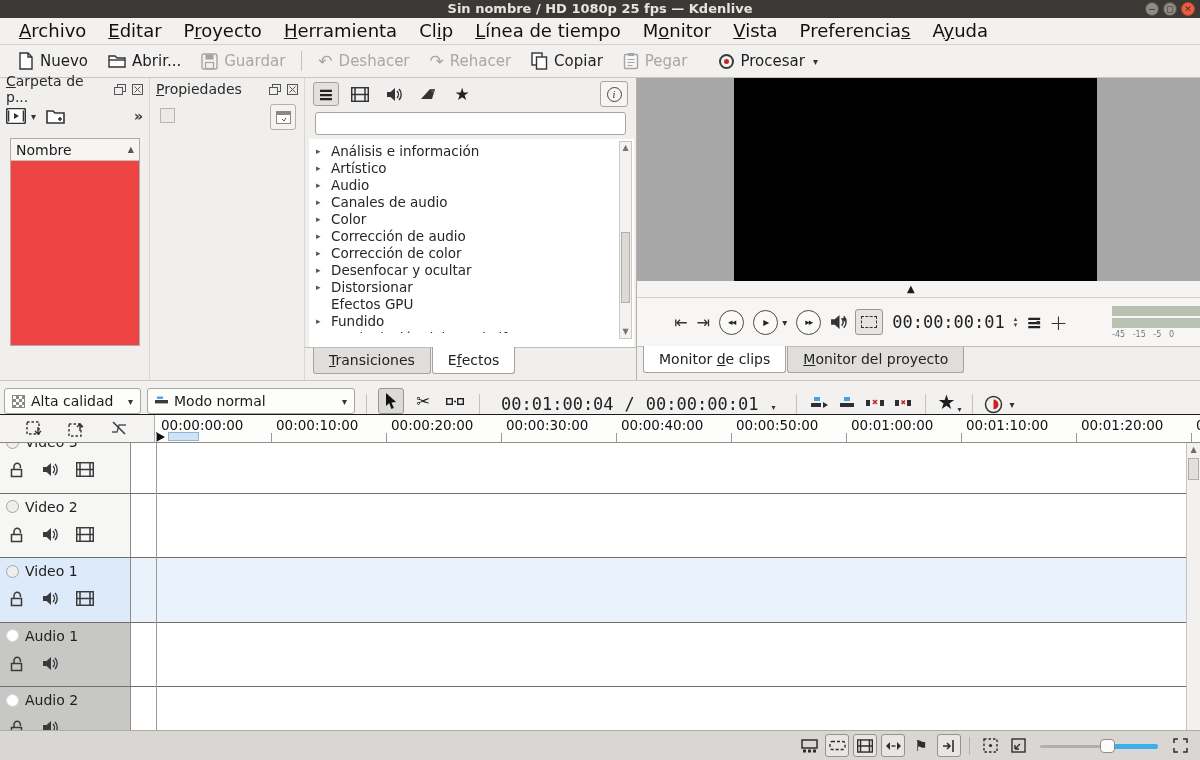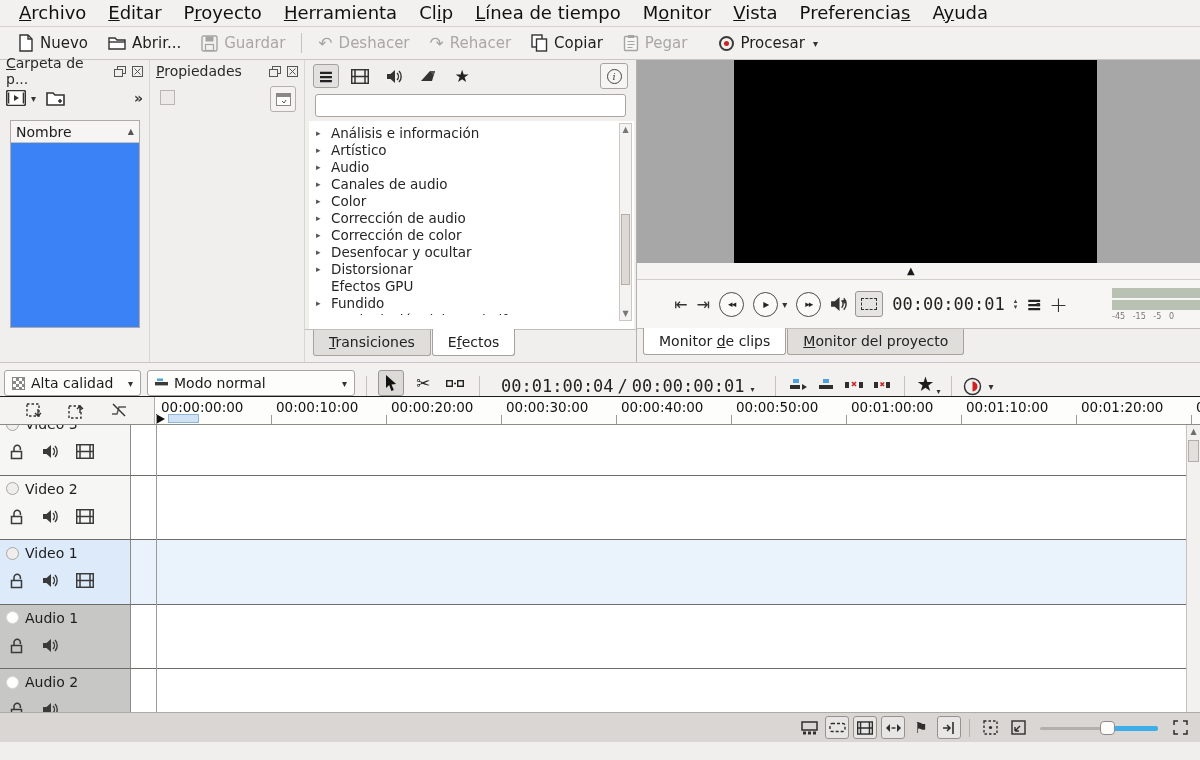--- a/index.html
+++ b/index.html
@@ -32,21 +32,21 @@
 
   
   .main { height:302px; display:flex; background:#f0efee; }
   .panel { position:relative; }
   .phead { height:20px; display:flex; align-items:center; padding:2px 4px 0 6px; font-size:14px; color:#2a2a2a; }
   .phead .sp { flex:1; }
   .pbtn { width:15px; height:13px; margin-left:3px; display:flex; align-items:center; justify-content:center; }
 
   .bin { width:150px; border-right:1px solid #d8d5d2; }
   .bin-toolbar { height:36px; display:flex; align-items:center; padding:0 6px; gap:10px; }
-  .bin-list { margin:4px 8px 0 10px; width:130px; height:208px; background:#3b82f6; border:1px solid #aeaba7; }
+  .bin-list { margin:4px 8px 0 10px; width:130px; height:208px; background:#ef4444; border:1px solid #aeaba7; }
   .bin-col { height:22px; border-bottom:1px solid #c4c1bd; background:#f6f5f4; display:flex; align-items:center; padding:0 5px; font-size:14px; }
   .bin-col .sp { flex:1; }
   .sort { font-size:8px; color:#555; }
 
   .props { width:155px; border-right:1px solid #d8d5d2; }
   .props-square { position:absolute; left:10px; top:30px; width:15px; height:15px; background:#eceae8; border:1px solid #b9b6b2; }
   .props-btn { position:absolute; right:8px; top:26px; width:26px; height:26px; border:1px solid #b4b1ad; border-radius:3px; background:#f4f3f2;
                display:flex; align-items:center; justify-content:center; }
 
   .effects { width:332px; border-right:1px solid #b5b2ae; display:flex; flex-direction:column; }
@@ -97,21 +97,21 @@
 
   
   .tl-toolbar { height:35px; background:#f2f1f0; border-top:1px solid #cac6c2; border-bottom:1px solid #1a1a1a; display:flex; align-items:flex-end; padding:0 4px; gap:6px; }
   .combo { height:26px; background:#fdfdfc; border:1px solid #a8a5a1; border-radius:3px; display:flex; align-items:center; gap:6px; padding:0 7px; font-size:14px; }
   .combo .caret { margin-left:auto; }
   .combo.quality { width:137px; }
   .combo.mode { width:208px; }
   .checker { width:13px; height:13px; border:1px solid #888; background:repeating-conic-gradient(#8a8a8a 0% 25%, #fff 0% 50%); background-size:6px 6px; }
   .tool { width:26px; height:26px; display:flex; align-items:center; justify-content:center; border-radius:3px; color:#222; }
   .tool.pressed { background:#dcdad7; border:1px solid #9b9894; }
-  .tl-tc { display:flex; align-items:baseline; gap:4px; margin:0 10px; }
+  .tl-tc { display:flex; align-items:baseline; gap:11px; margin:0 10px; }
   .smallic { display:flex; align-items:center; justify-content:center; width:22px; height:22px; }
 
   
   .timeline { height:315px; display:flex; flex-direction:column; background:#fff; }
   .ruler-row { height:28px; display:flex; border-bottom:1px solid #8e8b87; background:#fdfdfc; }
   .corner { width:155px; border-right:1px solid #b2afab; background:#f4f3f2; display:flex; align-items:center; justify-content:space-around; padding:0 14px; }
   .ruler { flex:1; position:relative; display:flex; overflow:hidden; }
   .rlabel { width:115px; flex:0 0 115px; font-size:13.5px; color:#111; padding:2px 0 0 6px; position:relative; white-space:nowrap; }
   .rlabel::before { content:""; position:absolute; left:1px; bottom:0; width:1px; height:9px; background:#9a9a9a; }
   .zone { position:absolute; left:13px; bottom:1px; width:31px; height:9px; background:#cfe3f4; border:1px solid #8fb6d6; }
@@ -147,20 +147,28 @@
   .zs-knob { position:absolute; left:60px; top:0; width:15px; height:14px; background:#fcfcfc; border:1px solid #8f8c88; border-radius:4px; }
 
   svg { display:block; }
   .u { text-decoration:underline; }
 </style>
 </head>
 <body>
 
 <div class="win">
 
+  <div class="titlebar">
+    <div class="title">Sin nombre / HD 1080p 25 fps — Kdenlive</div>
+    <div class="winbtns">
+      <span class="wbtn">−</span>
+      <span class="wbtn">◻</span>
+      <span class="wbtn close">✕</span>
+    </div>
+  </div>
 
   <div class="menubar">
 
   <span class="menu-item"><span class="u">A</span>rchivo</span>
       <span class="menu-item"><span class="u">E</span>ditar</span>
       <span class="menu-item">P<span class="u">r</span>oyecto</span>
       <span class="menu-item"><span class="u">H</span>erramienta</span>
       <span class="menu-item">Cl<span class="u">i</span>p</span>
       <span class="menu-item"><span class="u">L</span>ínea de tiempo</span>
       <span class="menu-item">M<span class="u">o</span>nitor</span>

